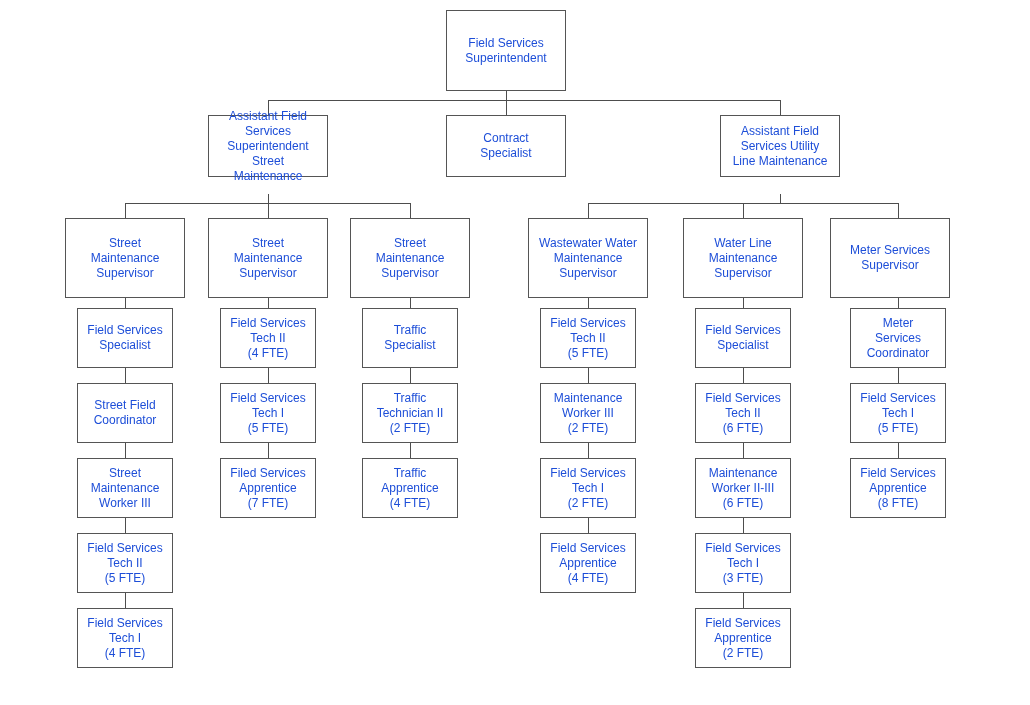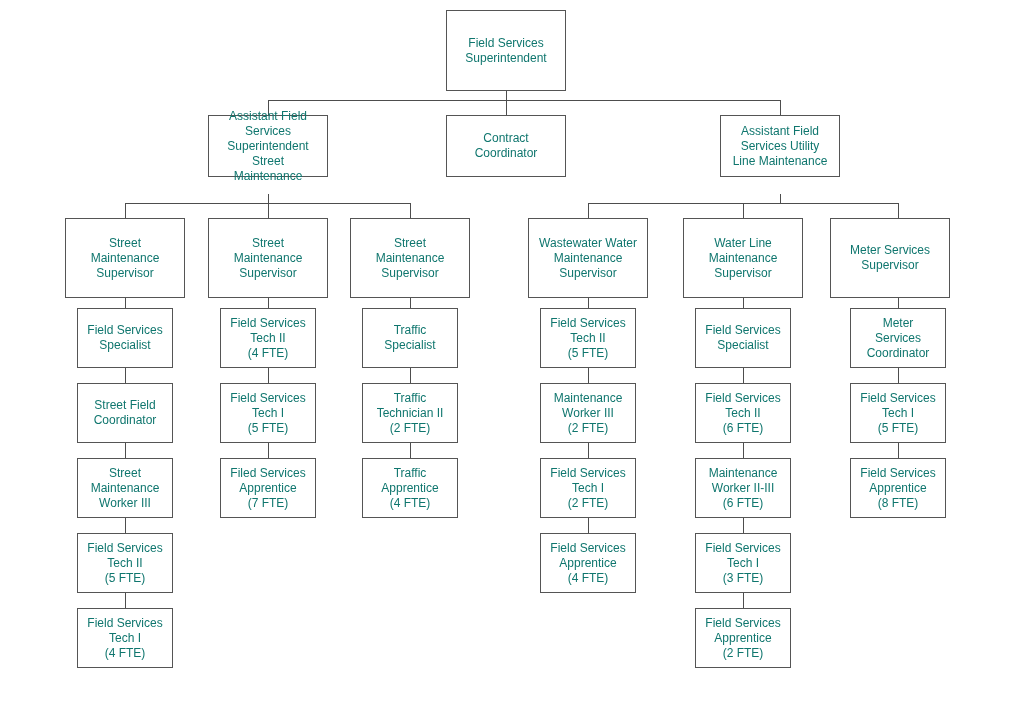--- a/index.html
+++ b/index.html
@@ -26,21 +26,21 @@
     align-items: center;
     justify-content: center;
     padding: 2px;
   }
   .lbl {
     display: block;
     white-space: pre-line;
     text-align: center;
     font-size: 12px;
     line-height: 15px;
-    color: #0f766e;
+    color: #1d4ed8;
   }
   
   .lv1 { width: 120px; height: 81px; }
   .lv2 { width: 120px; height: 62px; }
   .sup { width: 120px; height: 80px; top: 218px; }
   .chain { width: 96px; height: 60px; }
 </style>
 </head>
 <body>
 
@@ -103,21 +103,21 @@
 
   <div class="node lv2" style="left:208px;top:115px">
     <span class="lbl">Assistant Field
 Services
 Superintendent
 Street
 Maintenance</span>
   </div>
   <div class="node lv2" style="left:446px;top:115px">
     <span class="lbl">Contract
-Coordinator</span>
+Specialist</span>
   </div>
   <div class="node lv2" style="left:720px;top:115px">
     <span class="lbl">Assistant Field
 Services Utility
 Line Maintenance</span>
   </div>
 
   <div class="node sup" style="left:65px">
     <span class="lbl">Street
 Maintenance

